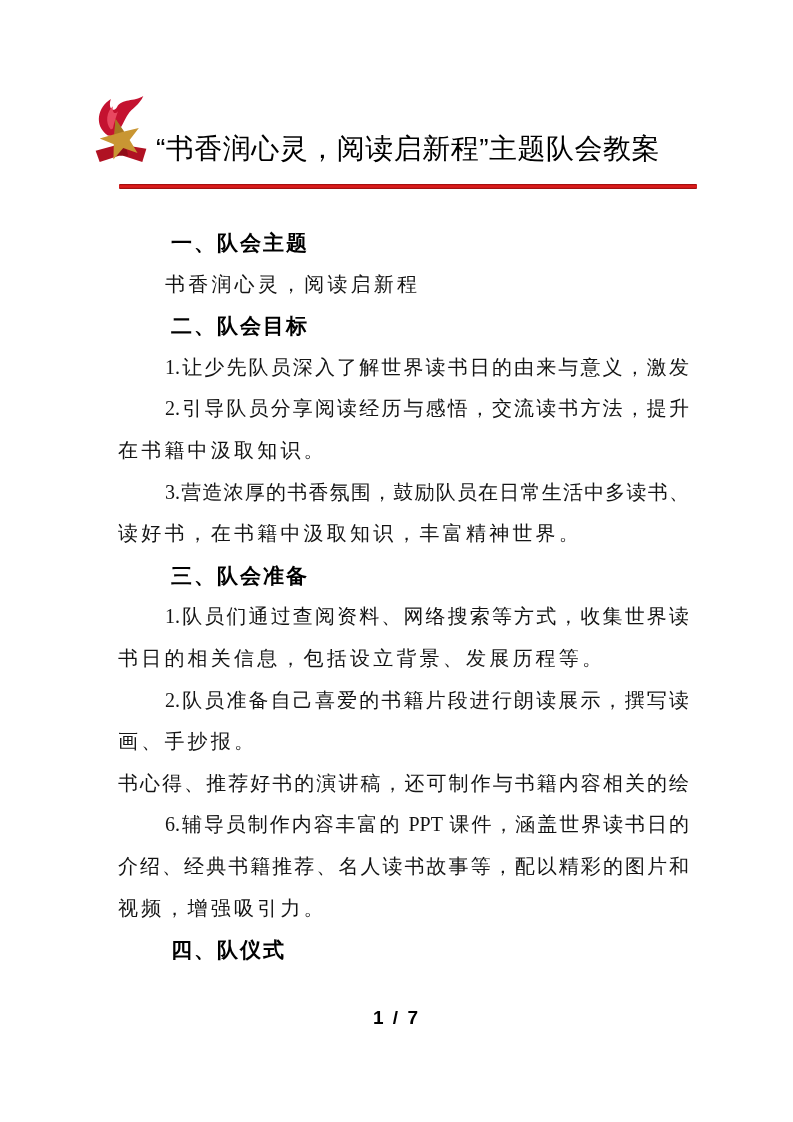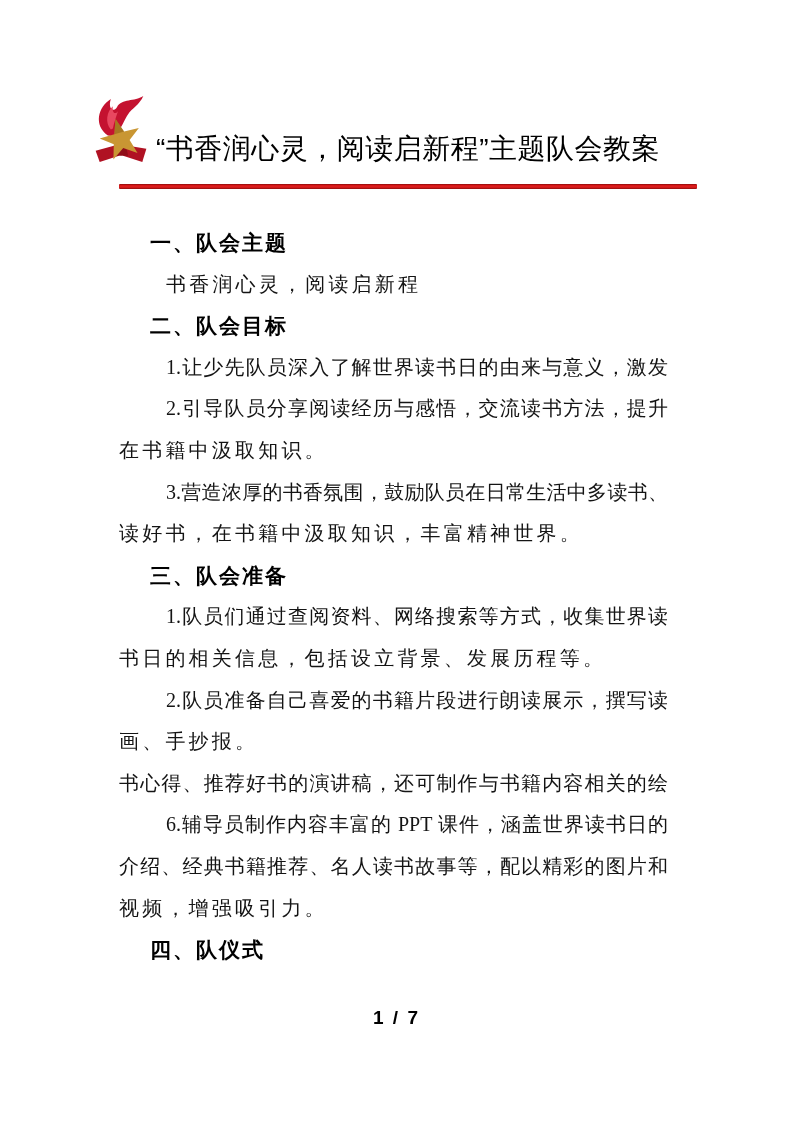--- a/index.html
+++ b/index.html
@@ -26,33 +26,33 @@
   }
 
   .divider {
     position: absolute; left: 119px; top: 184px;
     width: 578px; height: 5px;
     background: linear-gradient(180deg, #8a0c0c 0%, #d61717 30%, #e02020 60%, #8f0d0d 100%);
     border-radius: 1px;
   }
 
   .doc-body {
-    position: absolute; left: 97px; top: 222px; width: 571px;
+    position: absolute; left: 118px; top: 222px; width: 571px;
   }
   .line {
     height: 41.6px; line-height: 41.6px;
     font-size: 20px; color: #141414;
     white-space: nowrap;
   }
   .line.heading {
     font-family: "Liberation Sans", sans-serif;
     font-weight: 700; font-size: 21px; color: #000000;
     padding-left: 53px; letter-spacing: 2px;
   }
-  .line.body { letter-spacing: 3.2px; margin-left: 22px; }
+  .line.body { letter-spacing: 3.2px; }
   .line.body.first { text-indent: 47px; }
   .line.body.full {
     white-space: normal;
     letter-spacing: 0;
     text-align: justify;
     text-align-last: justify;
   }
 
   .footer {
     position: absolute; left: 0; top: 1007px; width: 793px;

